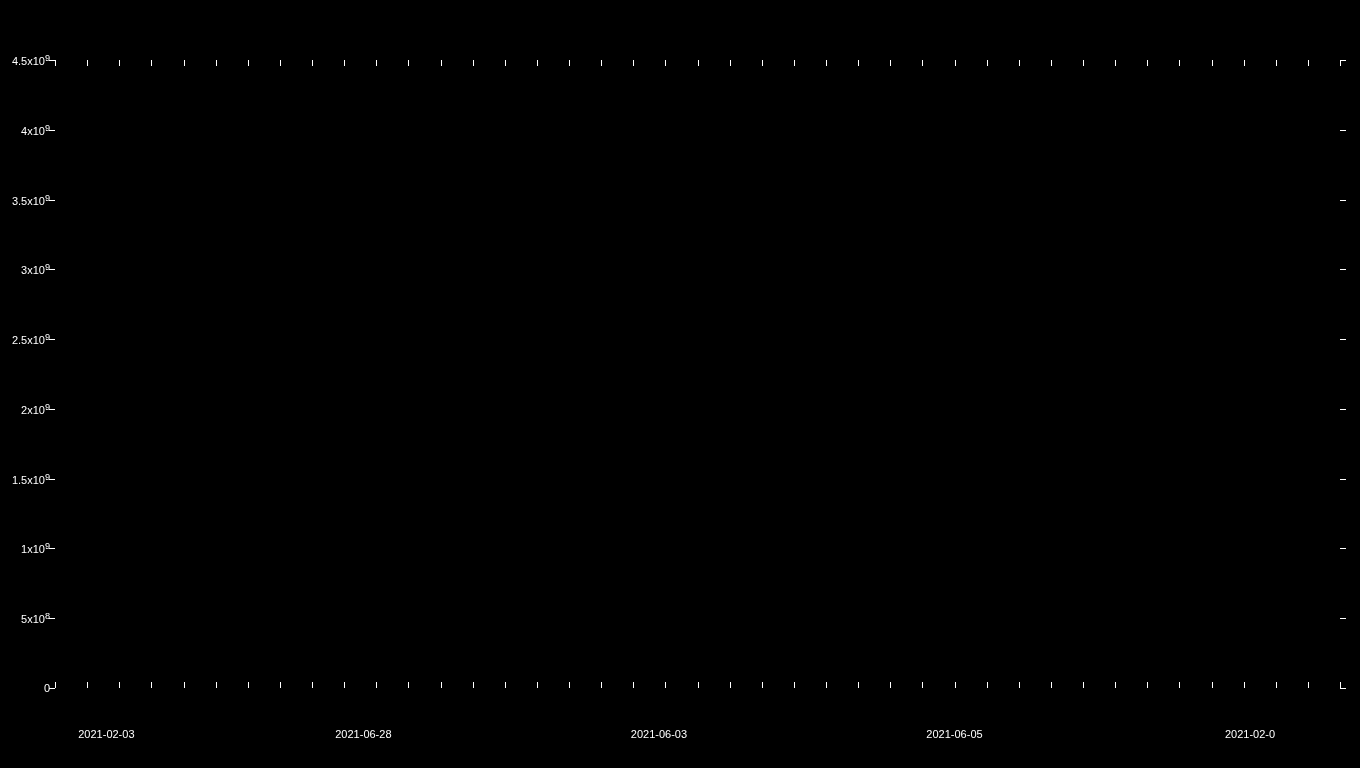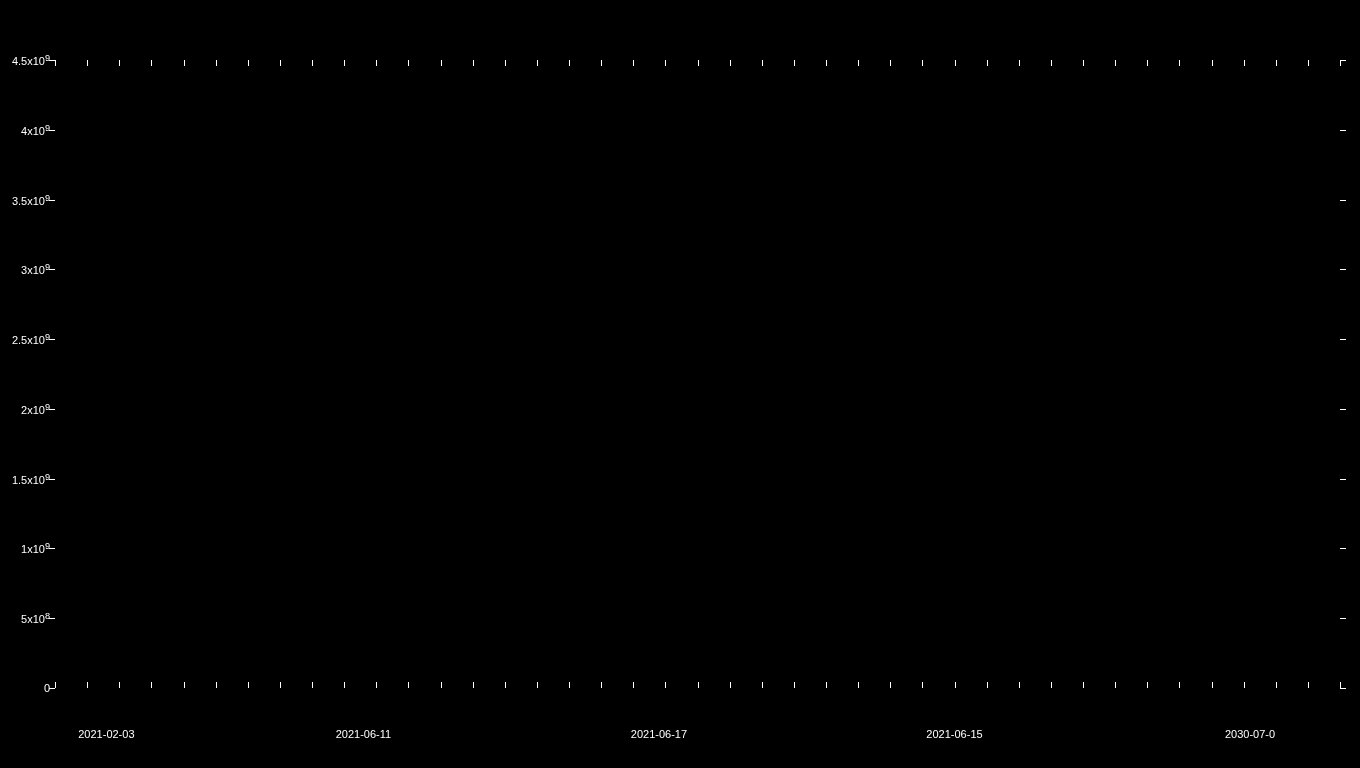--- a/index.html
+++ b/index.html
@@ -205,20 +205,20 @@
       </div>
       <div style="position: absolute; left: 0px; right: 0px; top: 100%;">
         <span style="position: absolute; right: calc(100% + 5px); white-space: nowrap; font-size: 11px; color: rgb(255, 255, 255); text-align: right; width: 85px; transform: translateY(-50%);">0</span>
         <div style="position: absolute; left: -6px; width: 6px; height: 1px; background: rgb(255, 255, 255); top: 0px;"></div>
         <div style="position: absolute; right: -6px; width: 6px; height: 1px; background: rgb(255, 255, 255); top: 0px;"></div>
       </div>
     </div>
 
   <div class="x-axis-labels" id="x-axis-labels">
       <span style="position: absolute; left: 4%; font-size: 11px; color: rgb(255, 255, 255); transform: translateX(-50%);">2021-02-03</span>
-      <span style="position: absolute; left: 24%; font-size: 11px; color: rgb(255, 255, 255); transform: translateX(-50%);">2021-06-11</span>
-      <span style="position: absolute; left: 47%; font-size: 11px; color: rgb(255, 255, 255); transform: translateX(-50%);">2021-06-17</span>
-      <span style="position: absolute; left: 70%; font-size: 11px; color: rgb(255, 255, 255); transform: translateX(-50%);">2021-06-15</span>
-      <span style="position: absolute; left: 93%; font-size: 11px; color: rgb(255, 255, 255); transform: translateX(-50%);">2030-07-0</span>
+      <span style="position: absolute; left: 24%; font-size: 11px; color: rgb(255, 255, 255); transform: translateX(-50%);">2021-06-28</span>
+      <span style="position: absolute; left: 47%; font-size: 11px; color: rgb(255, 255, 255); transform: translateX(-50%);">2021-06-03</span>
+      <span style="position: absolute; left: 70%; font-size: 11px; color: rgb(255, 255, 255); transform: translateX(-50%);">2021-06-05</span>
+      <span style="position: absolute; left: 93%; font-size: 11px; color: rgb(255, 255, 255); transform: translateX(-50%);">2021-02-0</span>
     </div>
 
   <div class="x-axis-title"></div>
 </div>
 
 </body></html>

